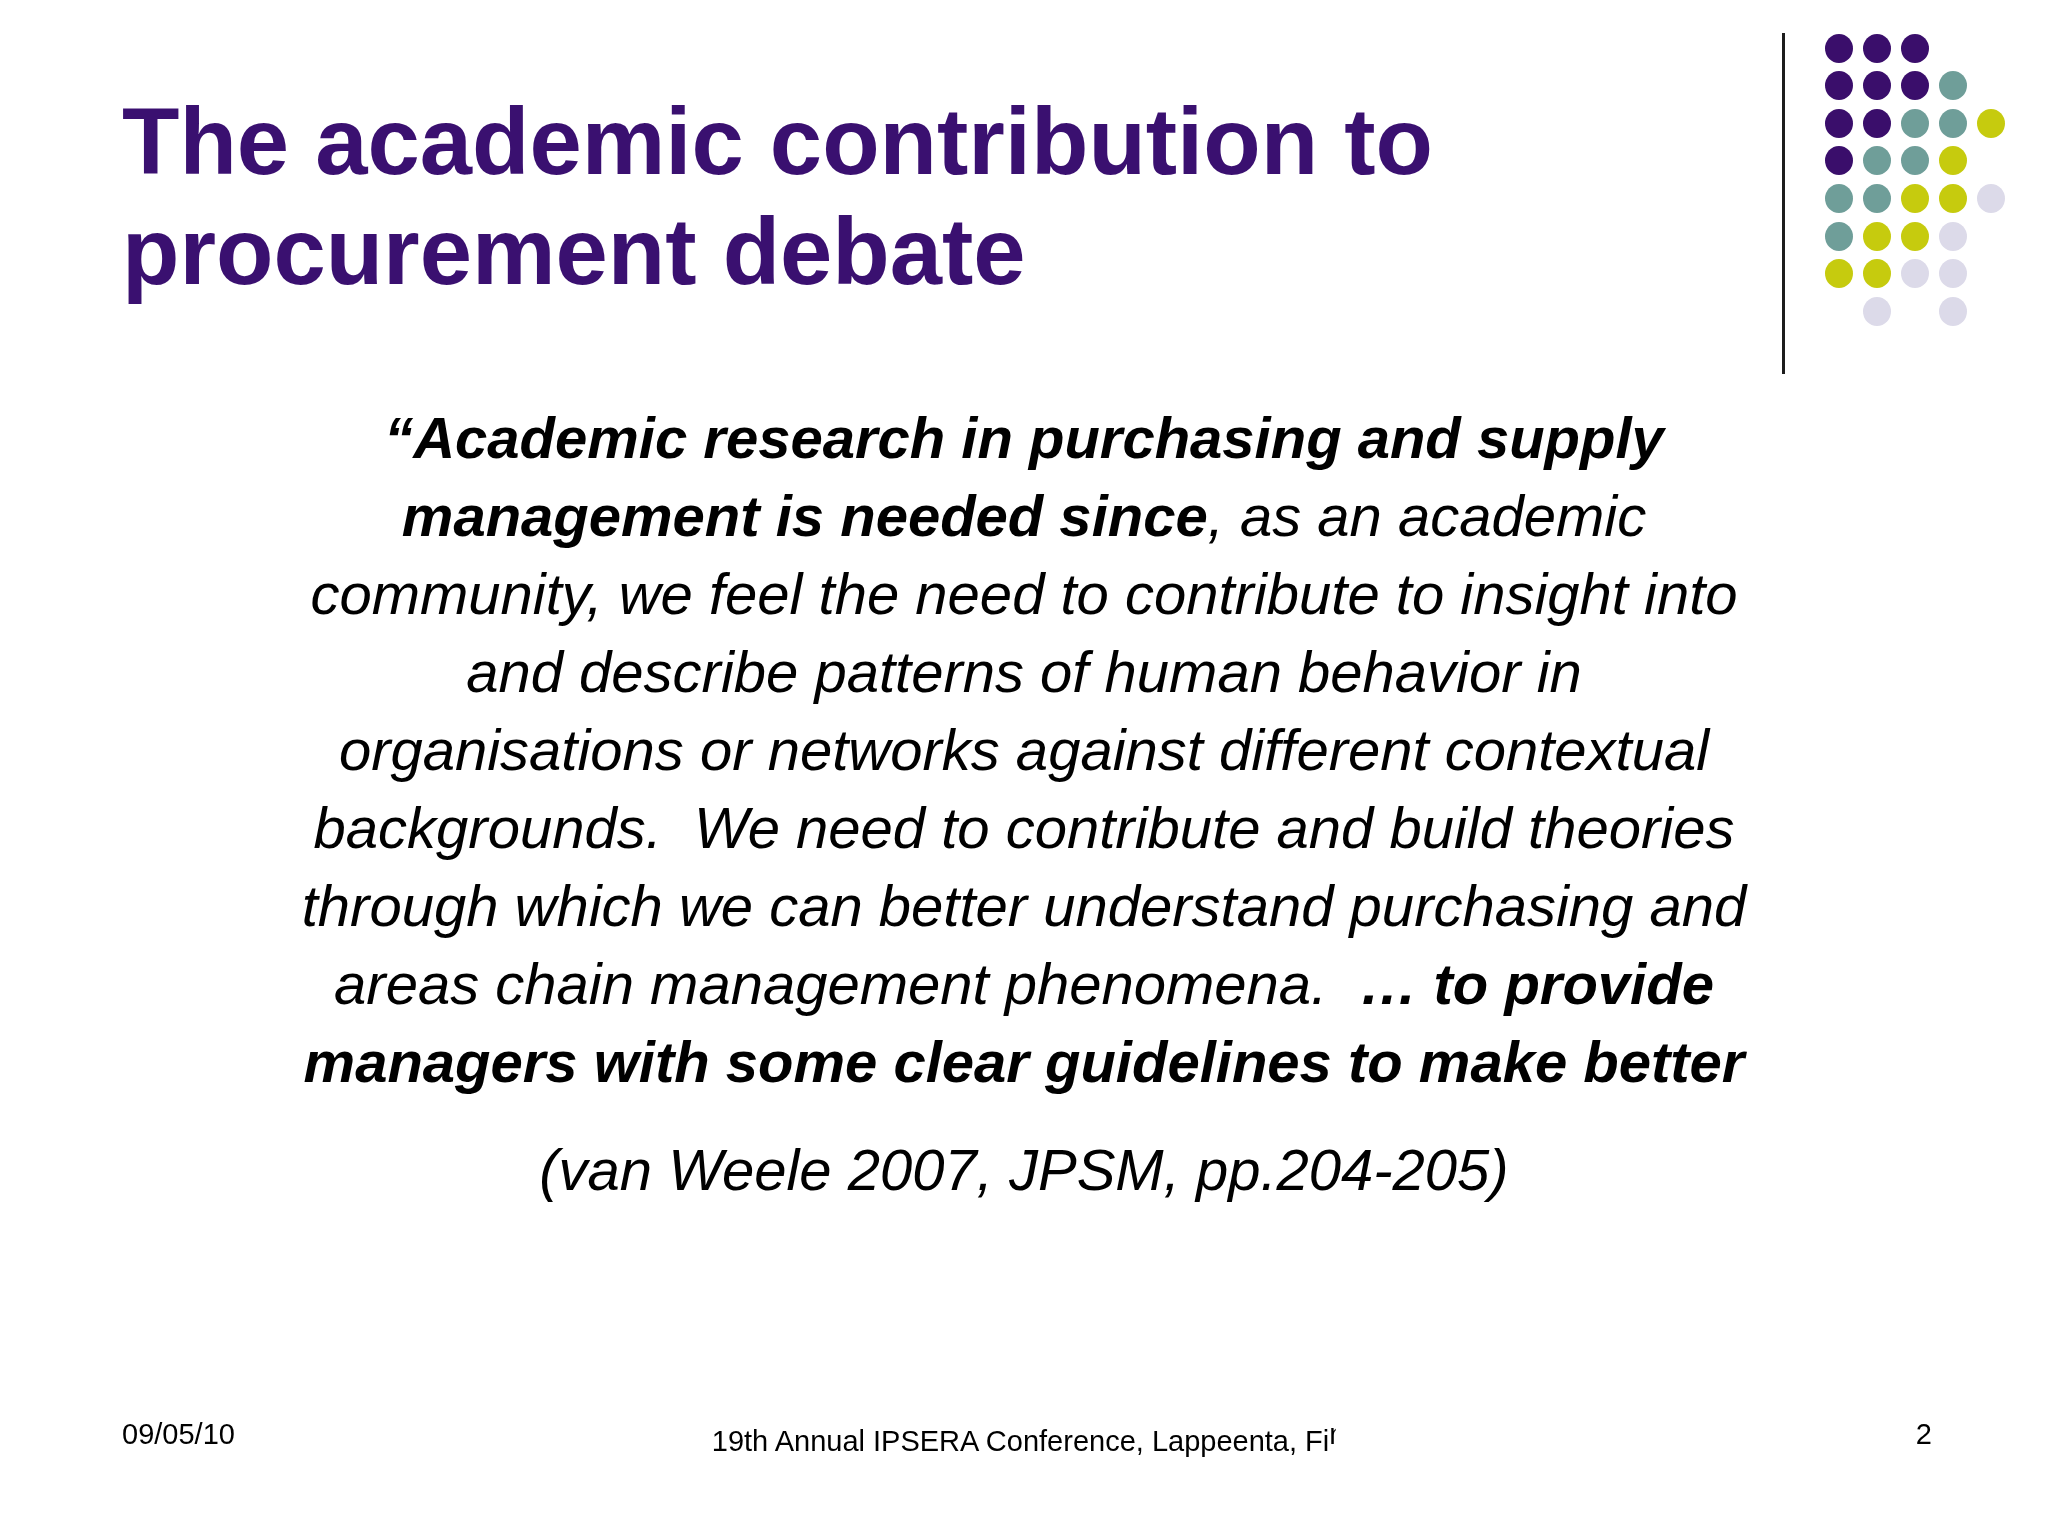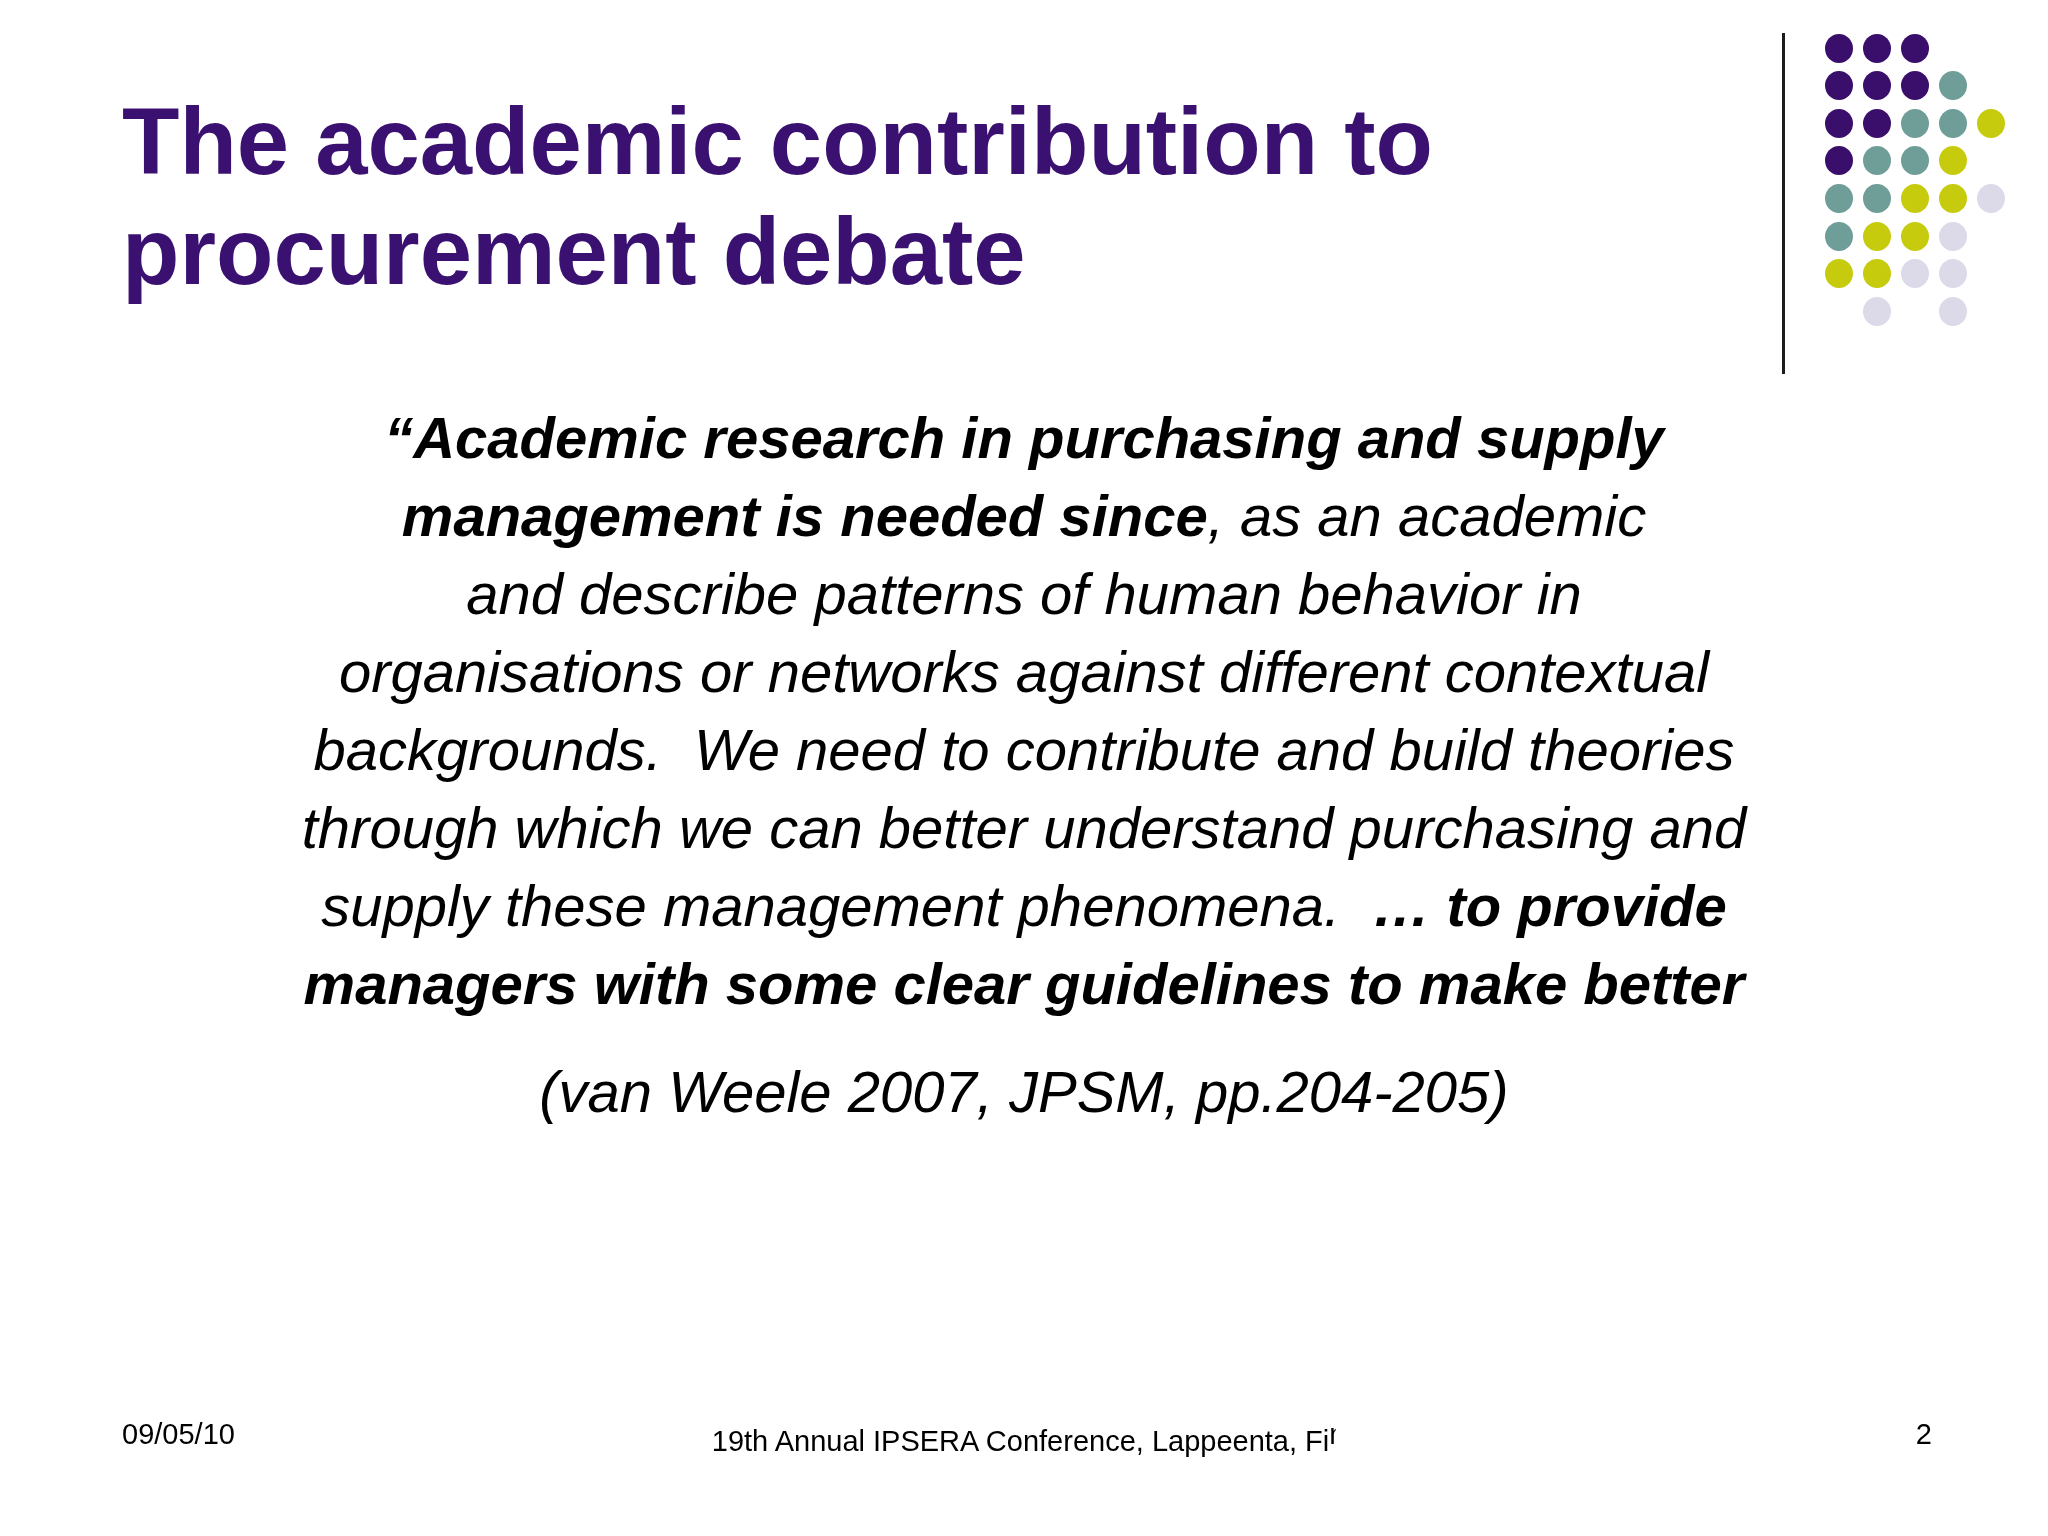--- a/index.html
+++ b/index.html
@@ -118,25 +118,26 @@
       <span class="dot" style="left: 1901px; top: 259.1px; background: rgb(220, 218, 233);"></span>
       <span class="dot" style="left: 1939px; top: 259.1px; background: rgb(220, 218, 233);"></span>
       <span class="dot" style="left: 1863px; top: 296.7px; background: rgb(220, 218, 233);"></span>
       <span class="dot" style="left: 1939px; top: 296.7px; background: rgb(220, 218, 233);"></span>
     </div>
 
   <div class="quote">
     <div>
         <div class="qline"><span class="b">“Academic research in purchasing and supply</span></div>
         <div class="qline"><span class="b">management is needed since</span><span>, as an academic</span></div>
+        <div class="qline"><span>community, we feel the need to contribute to insight into</span></div>
         <div class="qline"><span>and describe patterns of human behavior in</span></div>
         <div class="qline"><span>organisations or networks against different contextual</span></div>
         <div class="qline"><span>backgrounds.  We need to contribute and build theories</span></div>
         <div class="qline"><span>through which we can better understand purchasing and</span></div>
-        <div class="qline"><span>supply these management phenomena.  </span><span class="b">… to provide</span></div>
+        <div class="qline"><span>areas chain management phenomena.  </span><span class="b">… to provide</span></div>
         <div class="qline"><span class="b">managers with some clear guidelines to make better</span></div>
       </div>
     <div class="citation">(van Weele 2007, JPSM, pp.204-205)</div>
   </div>
 
   <div class="footer-date">09/05/10</div>
 
   <div class="footer-center">
     <span>19th Annual IPSERA Conference, Lappeenta, Fi</span><span class="clipn">n</span>
   </div>

